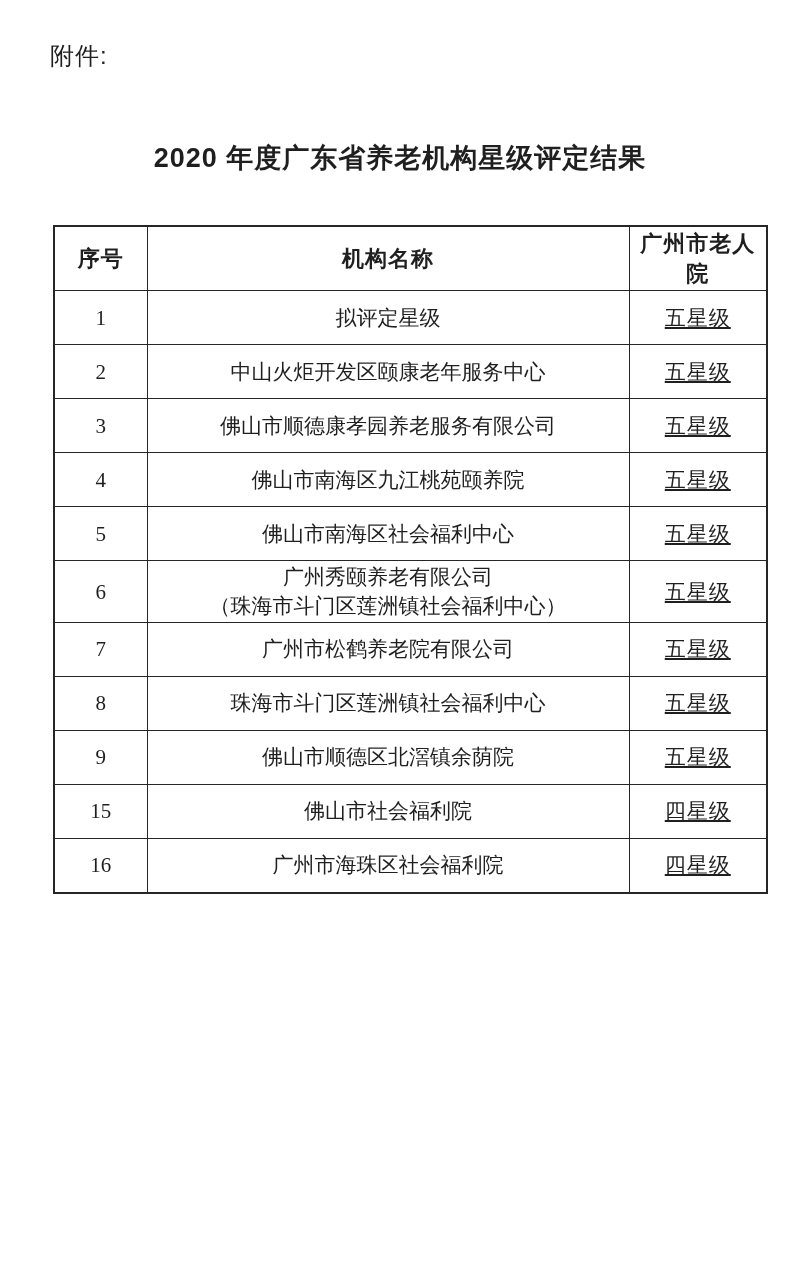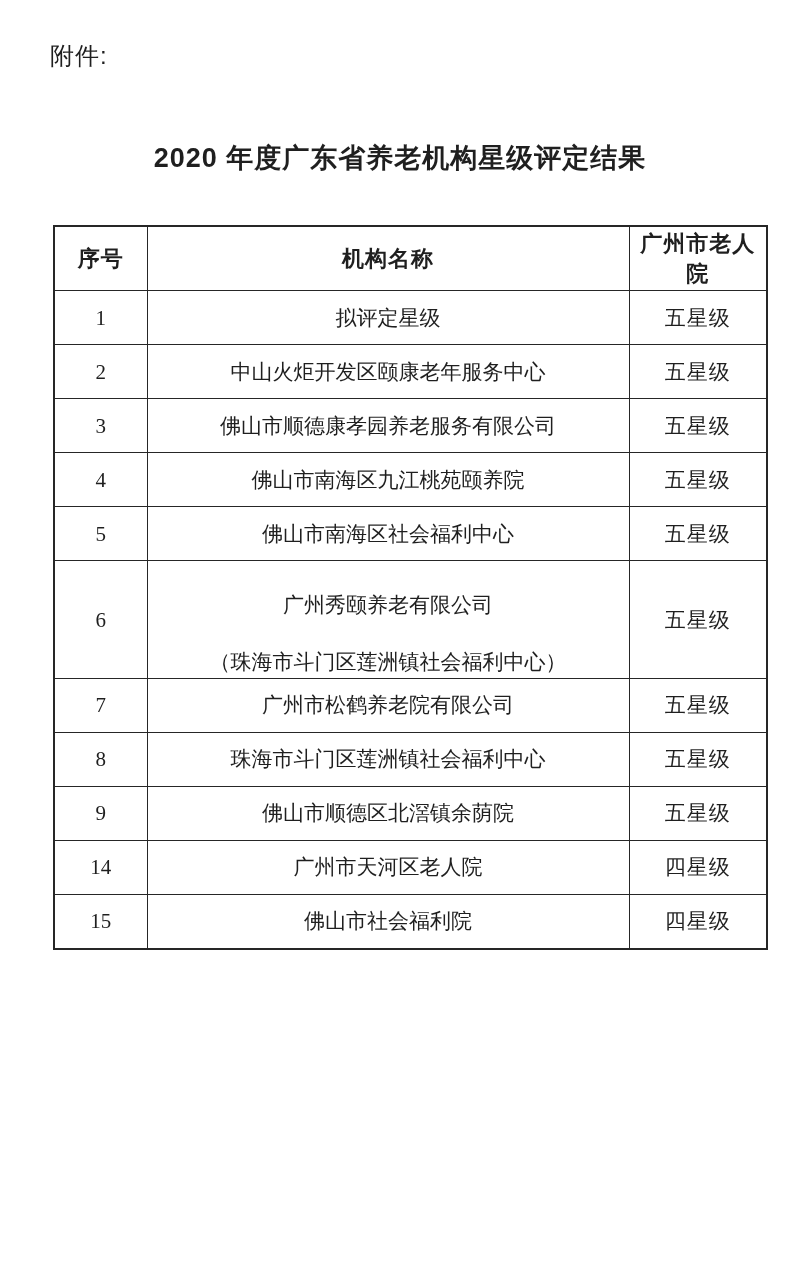--- a/index.html
+++ b/index.html
@@ -57,22 +57,22 @@
     height:55px;
     font-size:22px;
     font-weight:bold;
     letter-spacing:1px;
   }
   table.results td{
     height:54px;
     font-size:21px;
   }
   td.c-no{font-size:21px;}
-  td.c-rating{font-size:21px;letter-spacing:1px;}
-  .name-line{display:block;margin-top:28px;}
+  td.c-rating{font-size:21px;letter-spacing:1px;text-decoration:underline;}
+  .name-line{display:block;}
 </style>
 </head>
 <body>
 
 <div class="attachment">附件:</div>
 
 <div class="doc-title">2020 年度广东省养老机构星级评定结果</div>
 
 <div class="table-wrap">
   <table class="results">
@@ -131,24 +131,24 @@
         <td class="c-no">8</td>
         <td class="c-name">珠海市斗门区莲洲镇社会福利中心</td>
         <td class="c-rating">五星级</td>
       </tr>
       <tr>
         <td class="c-no">9</td>
         <td class="c-name">佛山市顺德区北滘镇余荫院</td>
         <td class="c-rating">五星级</td>
       </tr>
       <tr>
-        <td class="c-no">14</td>
-        <td class="c-name">广州市天河区老人院</td>
+        <td class="c-no">15</td>
+        <td class="c-name">佛山市社会福利院</td>
         <td class="c-rating">四星级</td>
       </tr>
       <tr>
-        <td class="c-no">15</td>
-        <td class="c-name">佛山市社会福利院</td>
+        <td class="c-no">16</td>
+        <td class="c-name">广州市海珠区社会福利院</td>
         <td class="c-rating">四星级</td>
       </tr>
     </tbody>
   </table>
 </div>
 
 </body></html>

